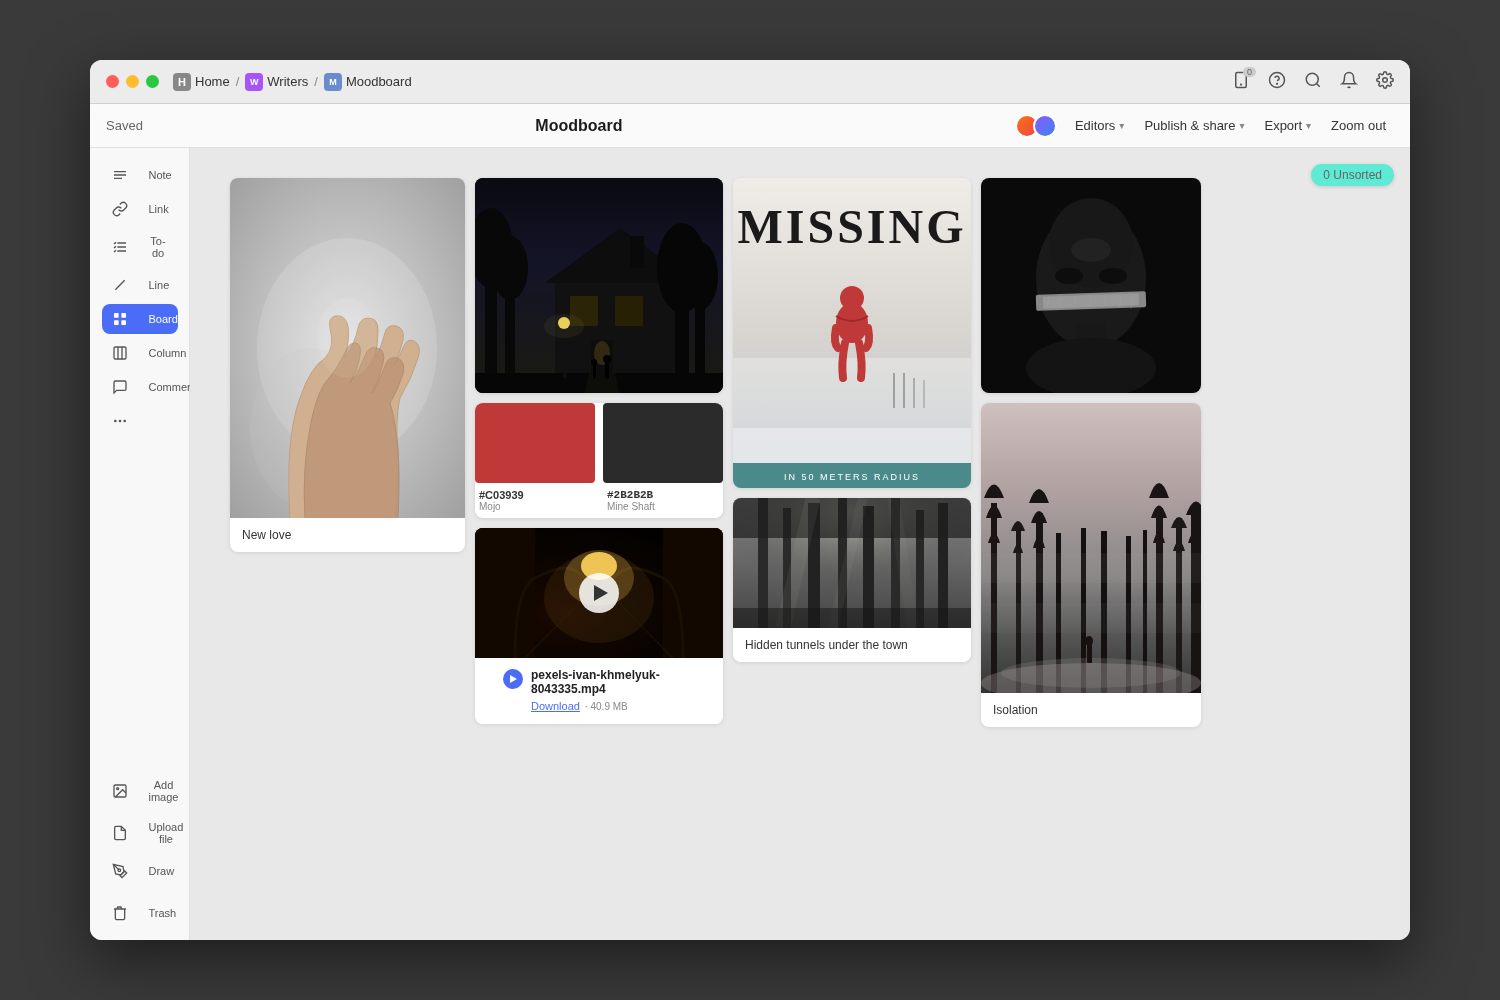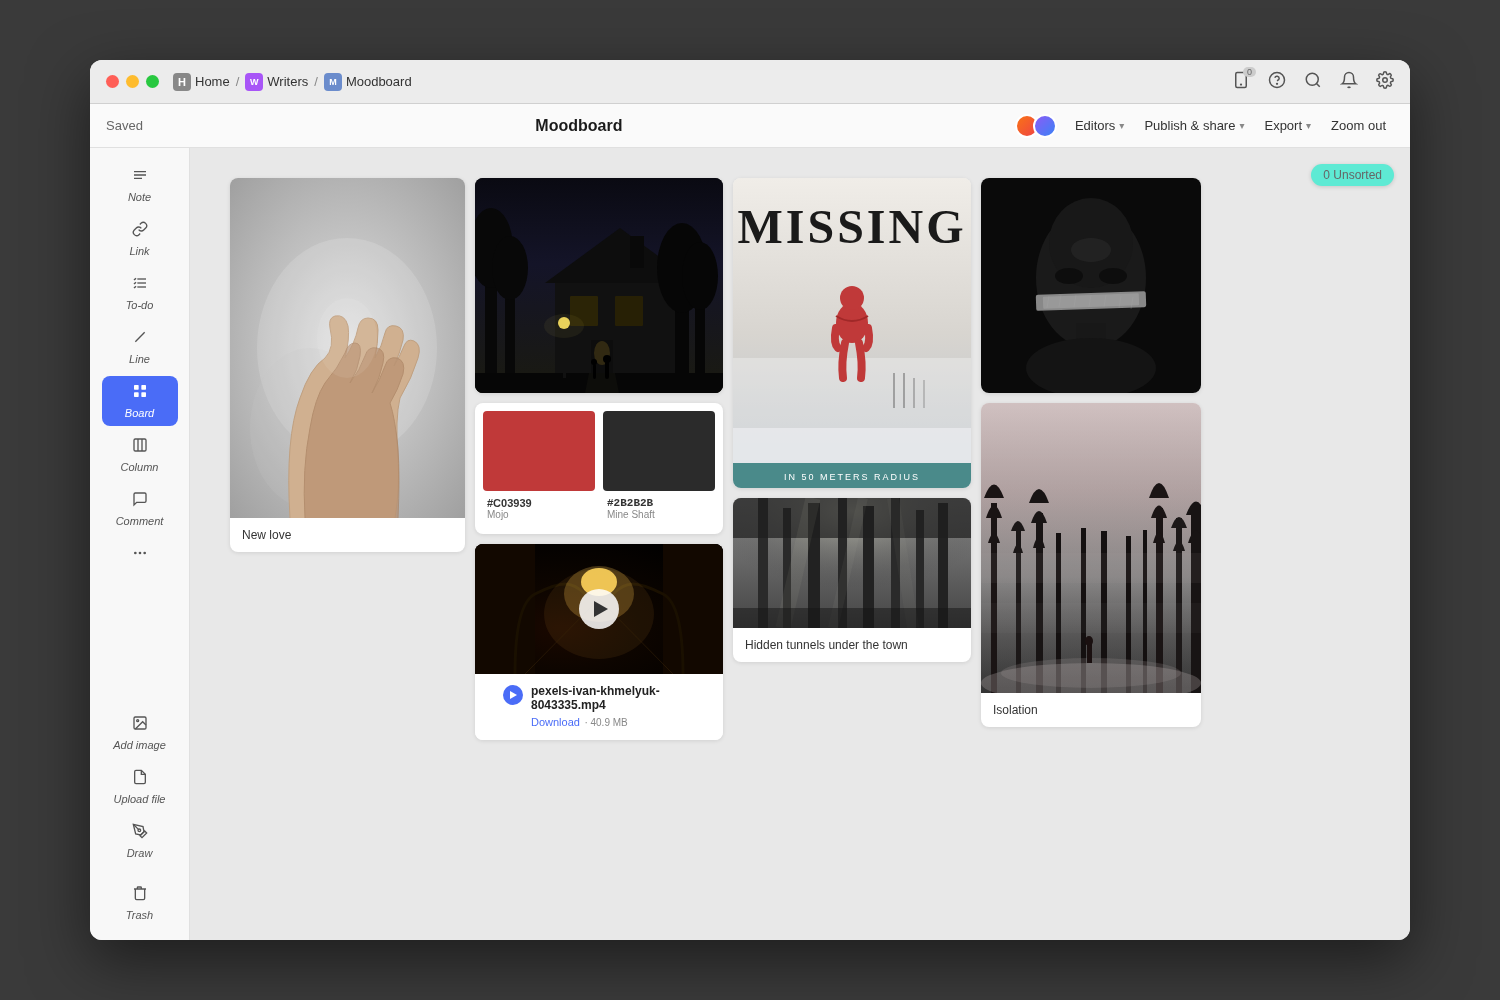--- a/index.html
+++ b/index.html
@@ -158,28 +158,27 @@
       border-right: 1px solid #e0e0e0;
       display: flex;
       flex-direction: column;
       align-items: center;
       padding: 12px 0;
       gap: 4px;
       flex-shrink: 0;
     }
     .sidebar-item {
       display: flex;
-      flex-direction: column;
-      align-items: center;
-      gap: 8px;
+      flex-direction: row;
+      align-items: center;
+      gap: 21px;
       padding: 7px 10px;
       border-radius: 8px;
       cursor: pointer;
       width: 76px;
-      font-style: italic;
     }
     .sidebar-item.active { background: #4a6cf7; color: white; }
     .sidebar-item.active .sidebar-label { color: white; }
     .sidebar-icon {
       font-size: 16px;
       color: #555;
       display: flex;
       align-items: center;
       justify-content: center;
     }
@@ -277,20 +276,21 @@
     }
     .video-meta { flex: 1; }
     .video-filename {
       font-size: 12px;
       font-weight: 600;
       color: #222;
     }
     .video-download {
       font-size: 11px;
       color: #4a6cf7;
+      text-decoration: underline;
       cursor: pointer;
     }
     .video-size { color: #888; }
 
     
     .img-holding-hands {
       height: 340px;
       background: linear-gradient(180deg,
         #e8e8e8 0%, #d0d0d0 20%,
         #c0c0c0 35%, #a8a8a8 50%,
@@ -617,21 +617,21 @@
 
                 <rect x="200" y="80" width="14" height="130" fill="#060606"></rect>
                 <ellipse cx="207" cy="90" rx="25" ry="45" fill="#060606"></ellipse>
                 <rect x="220" y="90" width="10" height="120" fill="#060606"></rect>
                 <ellipse cx="225" cy="98" rx="18" ry="34" fill="#060606"></ellipse>
               </svg>
             </div>
           </div>
 
           <div class="card">
-            <div style="display:flex; gap:8px; padding:8px;">
+            <div style="display:flex; gap:8px; padding:0;">
               <div style="flex:1;">
                 <div style="height:80px; background:#C03939; border-radius:4px;"></div>
                 <div style="padding:6px 4px;">
                   <div style="font-size:11px;font-weight:600;color:#333;">#C03939</div>
                   <div style="font-size:10px;color:#888;">Mojo</div>
                 </div>
               </div>
               <div style="flex:1;">
                 <div style="height:80px; background:#2B2B2B; border-radius:4px;"></div>
                 <div style="padding:6px 4px;">

